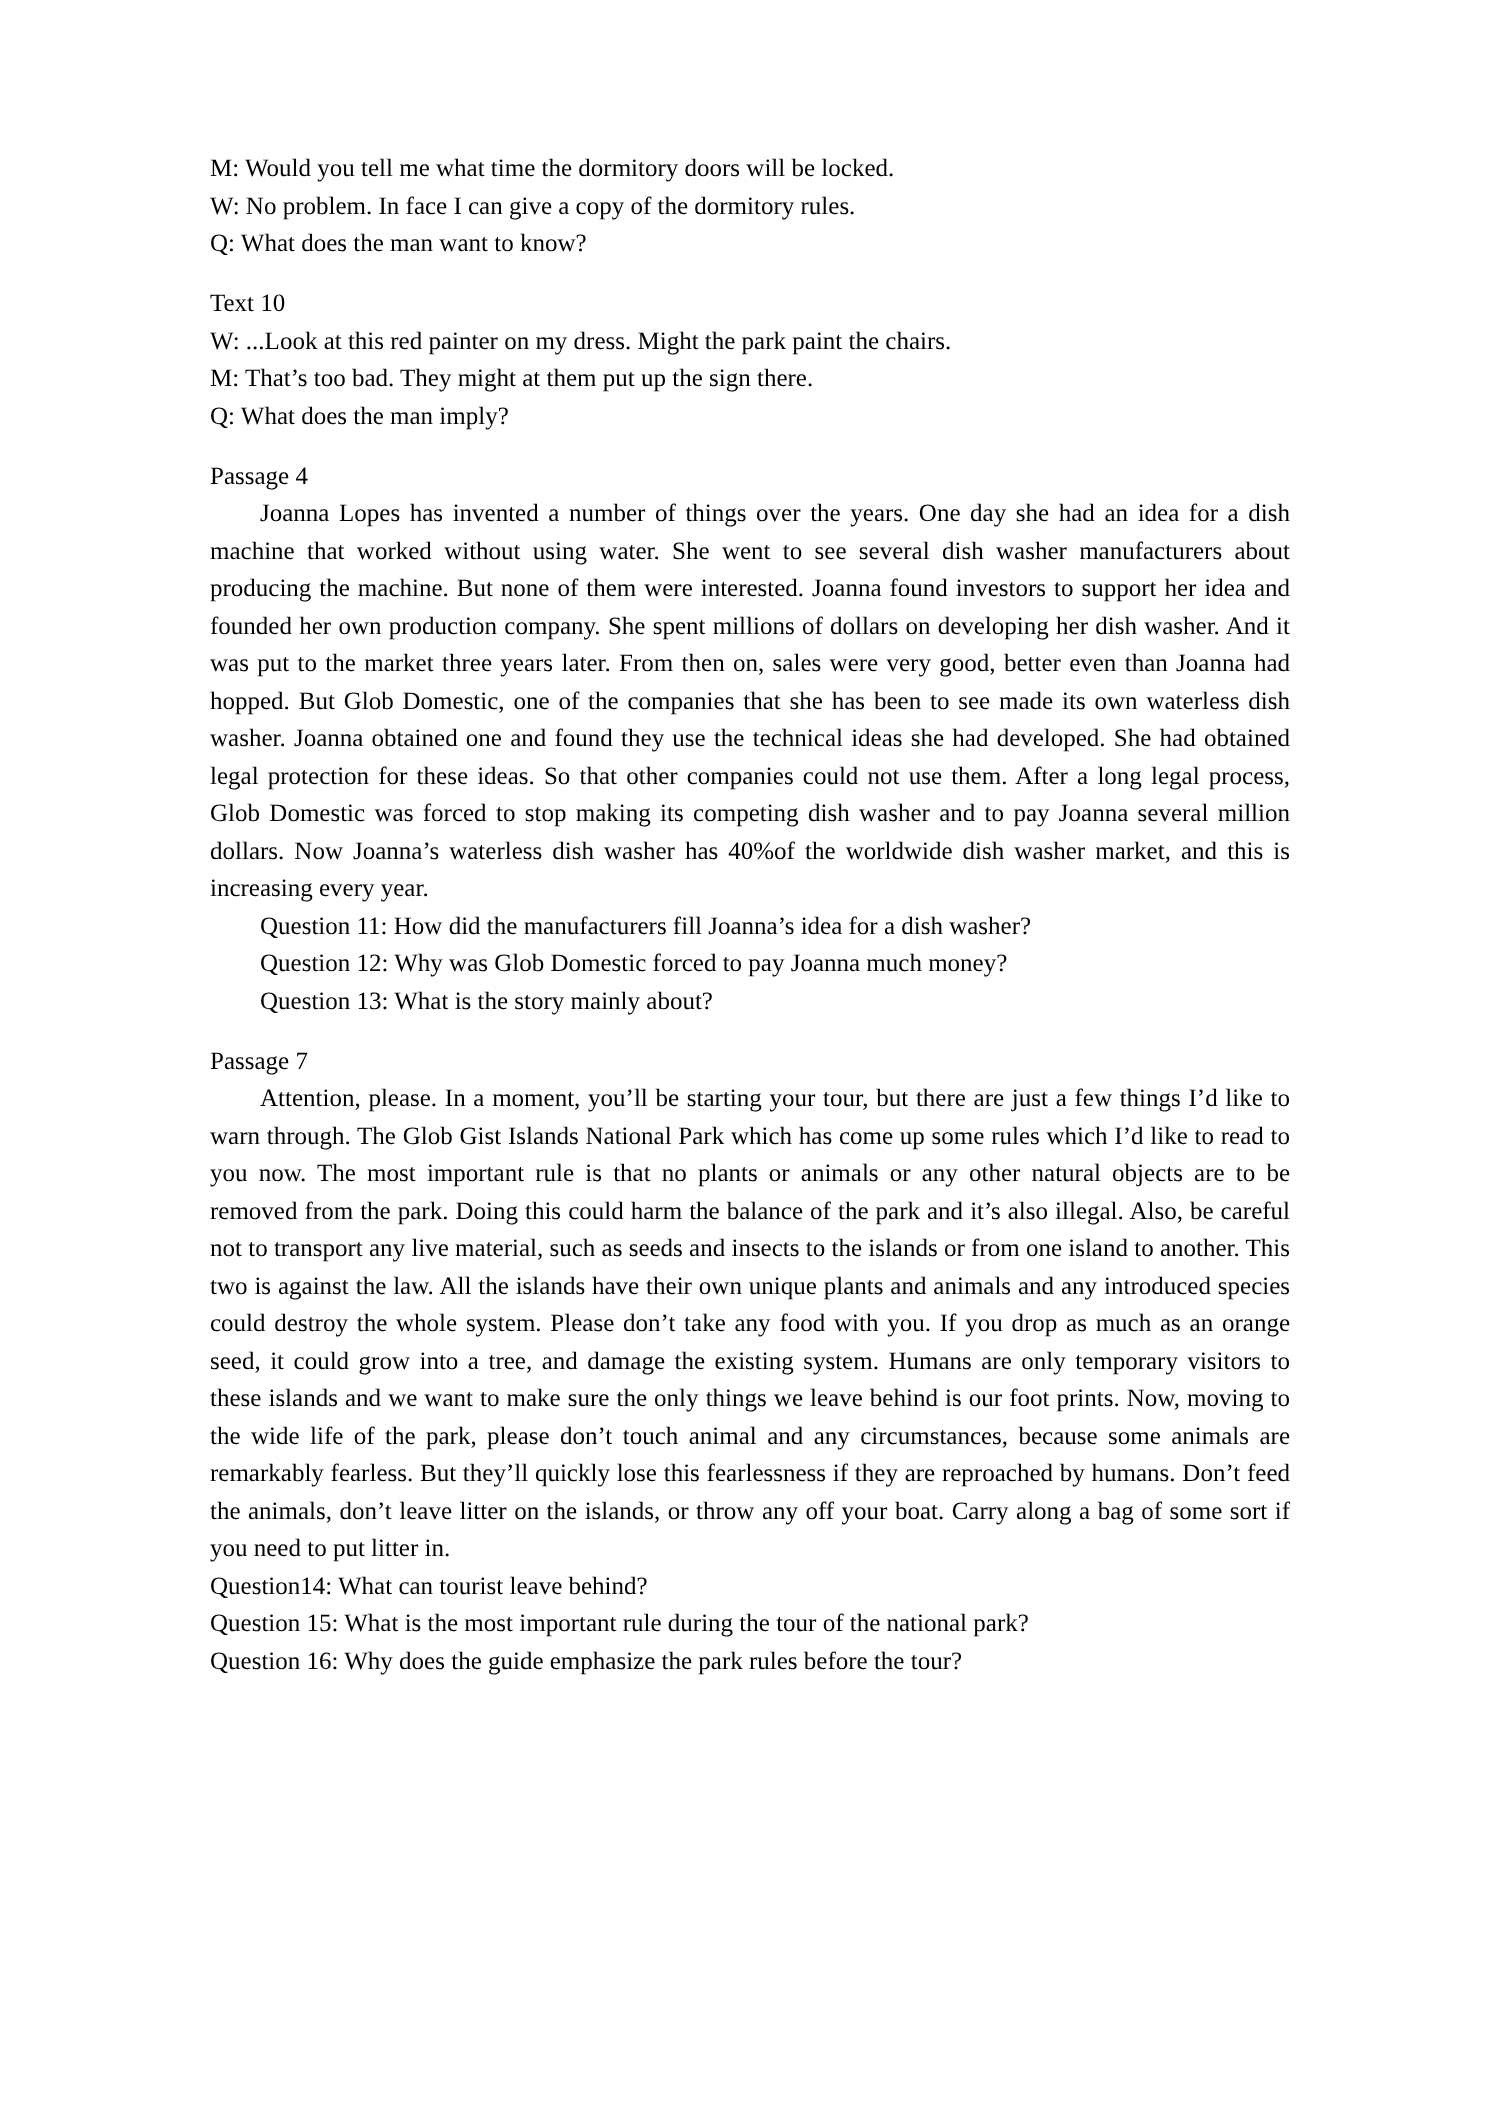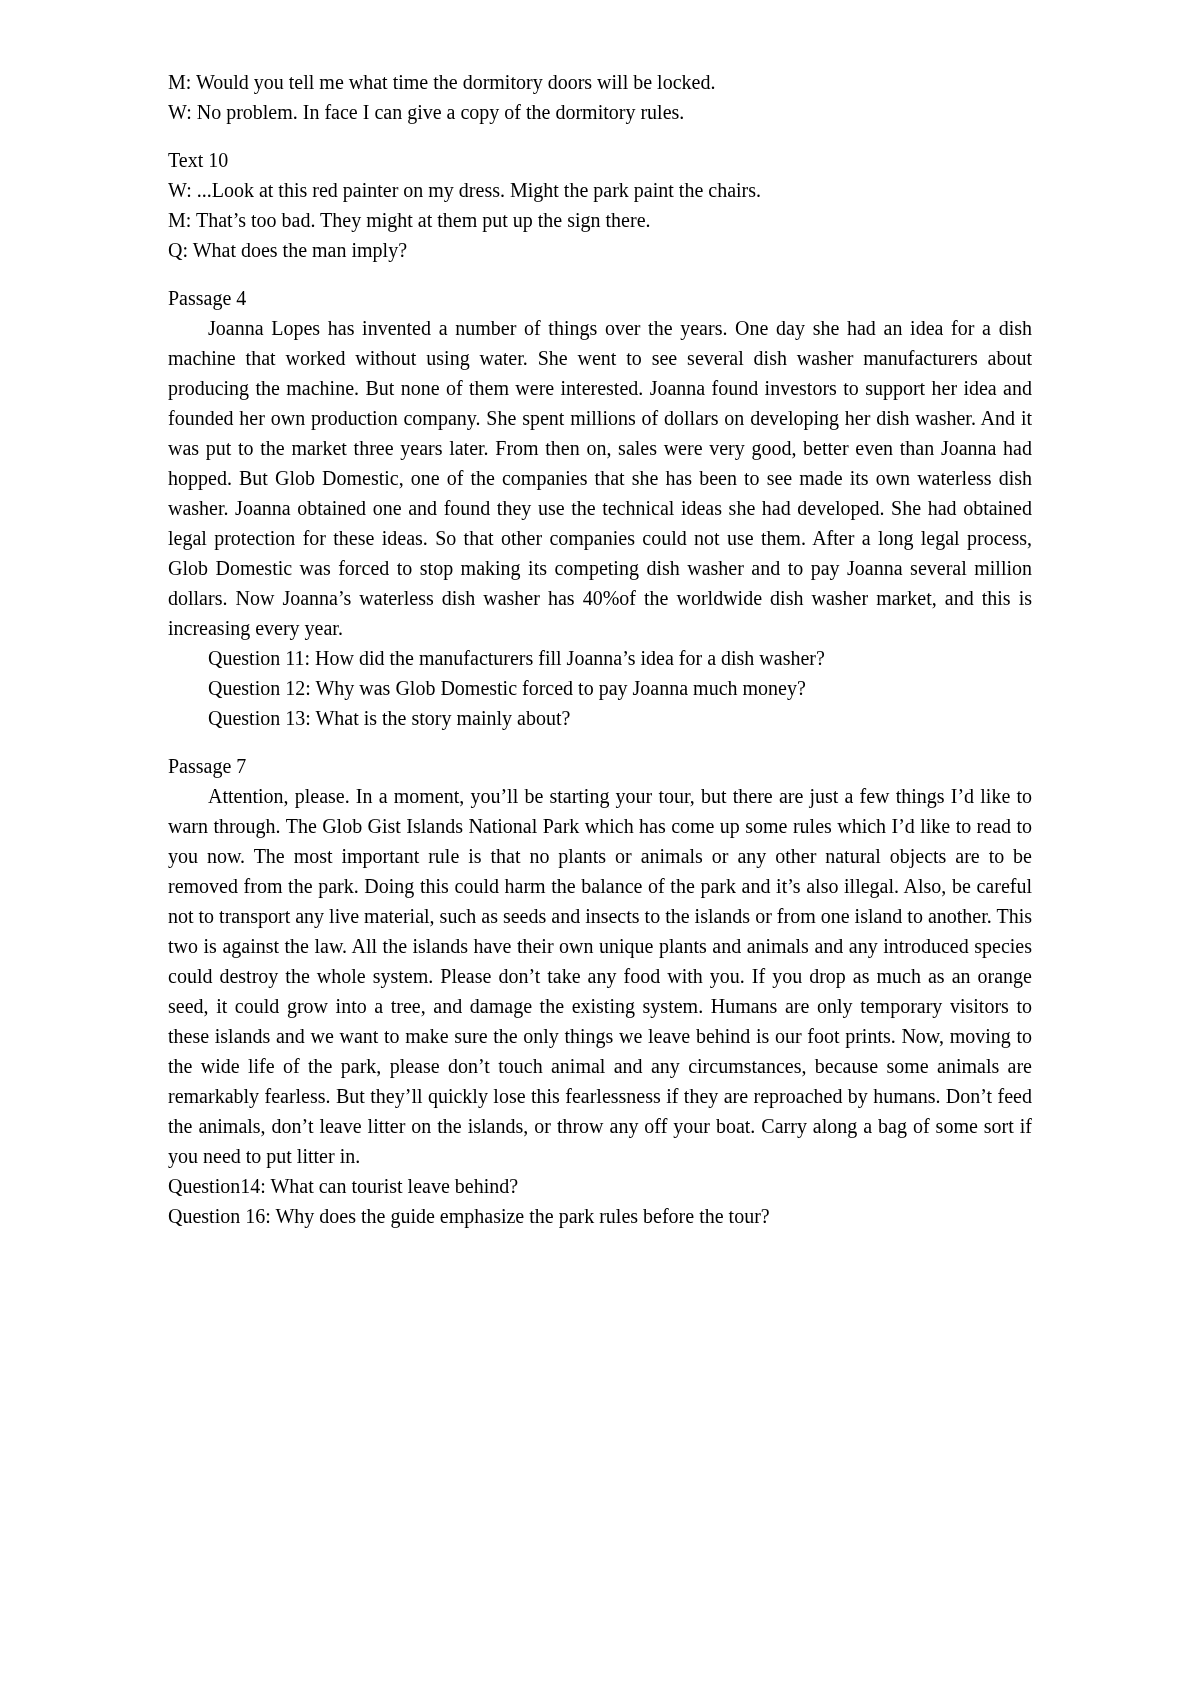--- a/index.html
+++ b/index.html
@@ -5,21 +5,21 @@
   html, body {
     margin: 0;
     padding: 0;
     background: #ffffff;
   }
   .page {
     width: 1200px;
     min-height: 1698px;
     box-sizing: border-box;
     background: #ffffff;
-    padding: 67px 168px 90px 168px;
+    padding: 120px 168px 90px 168px;
     font-family: "Liberation Serif", "DejaVu Serif", serif;
     font-size: 20px;
     line-height: 30px;
     color: #000000;
   }
   p {
     margin: 0;
   }
   .line {
     text-align: left;
@@ -35,30 +35,32 @@
     text-indent: 40px;
   }
 </style>
 </head>
 <body>
 
 <div class="page">
 
   <p class="line">M: Would you tell me what time the dormitory doors will be locked.</p>
   <p class="line">W: No problem. In face I can give a copy of the dormitory rules.</p>
+  <p class="line">Q: What does the man want to know?</p>
 
   <p class="line heading">Text 10</p>
   <p class="line">W: ...Look at this red painter on my dress. Might the park paint the chairs.</p>
   <p class="line">M: That’s too bad. They might at them put up the sign there.</p>
   <p class="line">Q: What does the man imply?</p>
 
   <p class="line heading">Passage 4</p>
   <p class="para">Joanna Lopes has invented a number of things over the years. One day she had an idea for a dish machine that worked without using water. She went to see several dish washer manufacturers about producing the machine. But none of them were interested. Joanna found investors to support her idea and founded her own production company. She spent millions of dollars on developing her dish washer. And it was put to the market three years later. From then on, sales were very good, better even than Joanna had hopped. But Glob Domestic, one of the companies that she has been to see made its own waterless dish washer. Joanna obtained one and found they use the technical ideas she had developed. She had obtained legal protection for these ideas. So that other companies could not use them. After a long legal process, Glob Domestic was forced to stop making its competing dish washer and to pay Joanna several million dollars. Now Joanna’s waterless dish washer has 40%of the worldwide dish washer market, and this is increasing every year.</p>
   <p class="line q-indent">Question 11: How did the manufacturers fill Joanna’s idea for a dish washer?</p>
   <p class="line q-indent">Question 12: Why was Glob Domestic forced to pay Joanna much money?</p>
   <p class="line q-indent">Question 13: What is the story mainly about?</p>
 
   <p class="line heading">Passage 7</p>
   <p class="para">Attention, please. In a moment, you’ll be starting your tour, but there are just a few things I’d like to warn through. The Glob Gist Islands National Park which has come up some rules which I’d like to read to you now. The most important rule is that no plants or animals or any other natural objects are to be removed from the park. Doing this could harm the balance of the park and it’s also illegal. Also, be careful not to transport any live material, such as seeds and insects to the islands or from one island to another. This two is against the law. All the islands have their own unique plants and animals and any introduced species could destroy the whole system. Please don’t take any food with you. If you drop as much as an orange seed, it could grow into a tree, and damage the existing system. Humans are only temporary visitors to these islands and we want to make sure the only things we leave behind is our foot prints. Now, moving to the wide life of the park, please don’t touch animal and any circumstances, because some animals are remarkably fearless. But they’ll quickly lose this fearlessness if they are reproached by humans. Don’t feed the animals, don’t leave litter on the islands, or throw any off your boat. Carry along a bag of some sort if you need to put litter in.</p>
   <p class="line">Question14: What can tourist leave behind?</p>
+  <p class="line">Question 15: What is the most important rule during the tour of the national park?</p>
   <p class="line">Question 16: Why does the guide emphasize the park rules before the tour?</p>
 
 </div>
 
 </body></html>

